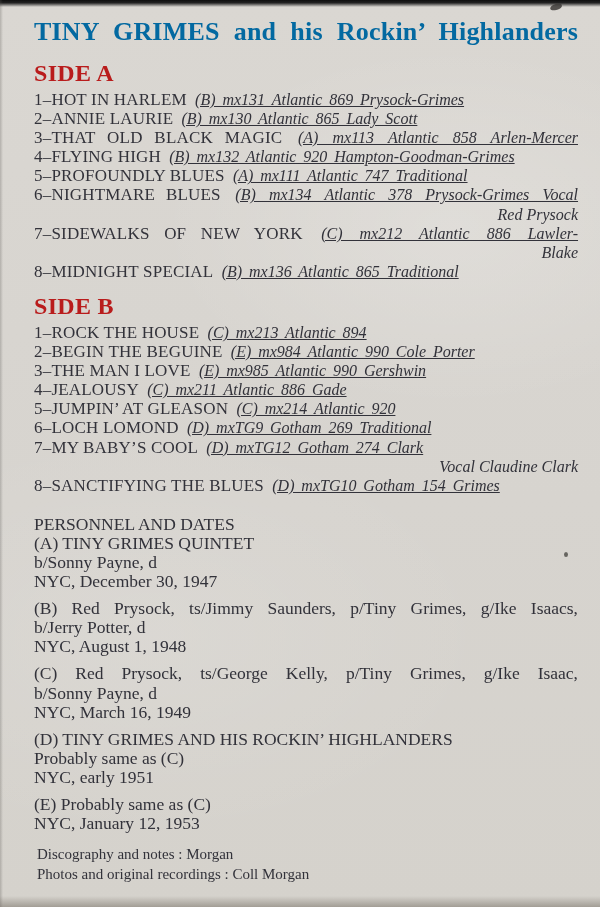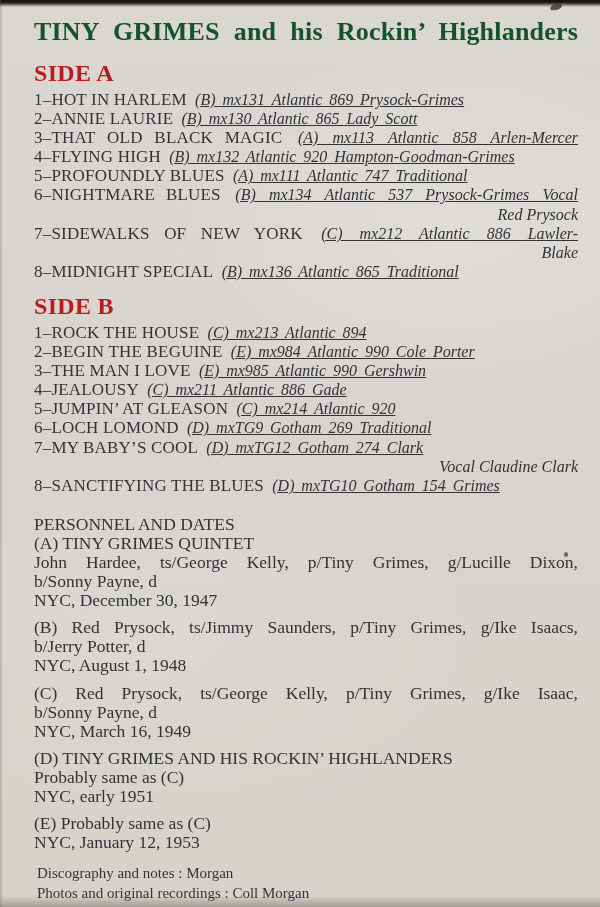--- a/index.html
+++ b/index.html
@@ -40,21 +40,21 @@
     background: #4a4844; border-radius: 50%; opacity: 0.8;
   }
   .page {
     position: absolute; inset: 0;
     padding: 0 22px 0 34px;
     box-sizing: border-box;
   }
   .title {
     margin-top: 17px;
     font-size: 26px; font-weight: bold; line-height: 30px;
-    color: #14532d; letter-spacing: 0.2px;
+    color: #0369a1; letter-spacing: 0.2px;
     text-align: justify; text-align-last: justify;
   }
   .side-heading {
     font-size: 24px; font-weight: bold; line-height: 26px;
     color: #b91c1c; letter-spacing: 0.3px;
   }
   .side-a-heading { margin-top: 13px; }
   .side-b-heading { margin-top: 12px; }
   .tracks { margin-top: 4px; font-size: 17px; line-height: 19.1px; }
   .track .t { letter-spacing: 0.2px; }
@@ -80,21 +80,21 @@
 
   <div class="title">TINY GRIMES and his Rockin’ Highlanders</div>
 
   <div class="side-heading side-a-heading">SIDE A</div>
   <div class="tracks">
     <div class="track"><span class="t">1–HOT IN HARLEM</span> <span class="d">(B) mx131 Atlantic 869 Prysock-Grimes</span></div>
     <div class="track"><span class="t">2–ANNIE LAURIE</span> <span class="d">(B) mx130 Atlantic 865 Lady Scott</span></div>
     <div class="track just"><span class="t">3–THAT OLD BLACK MAGIC</span> <span class="d">(A) mx113 Atlantic 858 Arlen-Mercer</span></div>
     <div class="track"><span class="t">4–FLYING HIGH</span> <span class="d">(B) mx132 Atlantic 920 Hampton-Goodman-Grimes</span></div>
     <div class="track"><span class="t">5–PROFOUNDLY BLUES</span> <span class="d">(A) mx111 Atlantic 747 Traditional</span></div>
-    <div class="track just"><span class="t">6–NIGHTMARE BLUES</span> <span class="d">(B) mx134 Atlantic 537 Prysock-Grimes Vocal</span></div>
+    <div class="track just"><span class="t">6–NIGHTMARE BLUES</span> <span class="d">(B) mx134 Atlantic 378 Prysock-Grimes Vocal</span></div>
     <div class="cont">Red Prysock</div>
     <div class="track just"><span class="t">7–SIDEWALKS OF NEW YORK</span> <span class="d">(C) mx212 Atlantic 886 Lawler-</span></div>
     <div class="cont">Blake</div>
     <div class="track"><span class="t">8–MIDNIGHT SPECIAL</span> <span class="d">(B) mx136 Atlantic 865 Traditional</span></div>
   </div>
 
   <div class="side-heading side-b-heading">SIDE B</div>
   <div class="tracks">
     <div class="track"><span class="t">1–ROCK THE HOUSE</span> <span class="d">(C) mx213 Atlantic 894</span></div>
     <div class="track"><span class="t">2–BEGIN THE BEGUINE</span> <span class="d">(E) mx984 Atlantic 990 Cole Porter</span></div>
@@ -104,21 +104,20 @@
     <div class="track"><span class="t">6–LOCH LOMOND</span> <span class="d">(D) mxTG9 Gotham 269 Traditional</span></div>
     <div class="track"><span class="t">7–MY BABY’S COOL</span> <span class="d">(D) mxTG12 Gotham 274 Clark</span></div>
     <div class="cont">Vocal Claudine Clark</div>
     <div class="track"><span class="t">8–SANCTIFYING THE BLUES</span> <span class="d">(D) mxTG10 Gotham 154 Grimes</span></div>
   </div>
 
   <div class="personnel">
     <div>PERSONNEL AND DATES</div>
     <div class="session">
       <div>(A) TINY GRIMES QUINTET</div>
-      <div class="just">John Hardee, ts/George Kelly, p/Tiny Grimes, g/Lucille Dixon,</div>
       <div>b/Sonny Payne, d</div>
       <div>NYC, December 30, 1947</div>
     </div>
     <div class="session">
       <div class="just">(B) Red Prysock, ts/Jimmy Saunders, p/Tiny Grimes, g/Ike Isaacs,</div>
       <div>b/Jerry Potter, d</div>
       <div>NYC, August 1, 1948</div>
     </div>
     <div class="session">
       <div class="just">(C) Red Prysock, ts/George Kelly, p/Tiny Grimes, g/Ike Isaac,</div>

